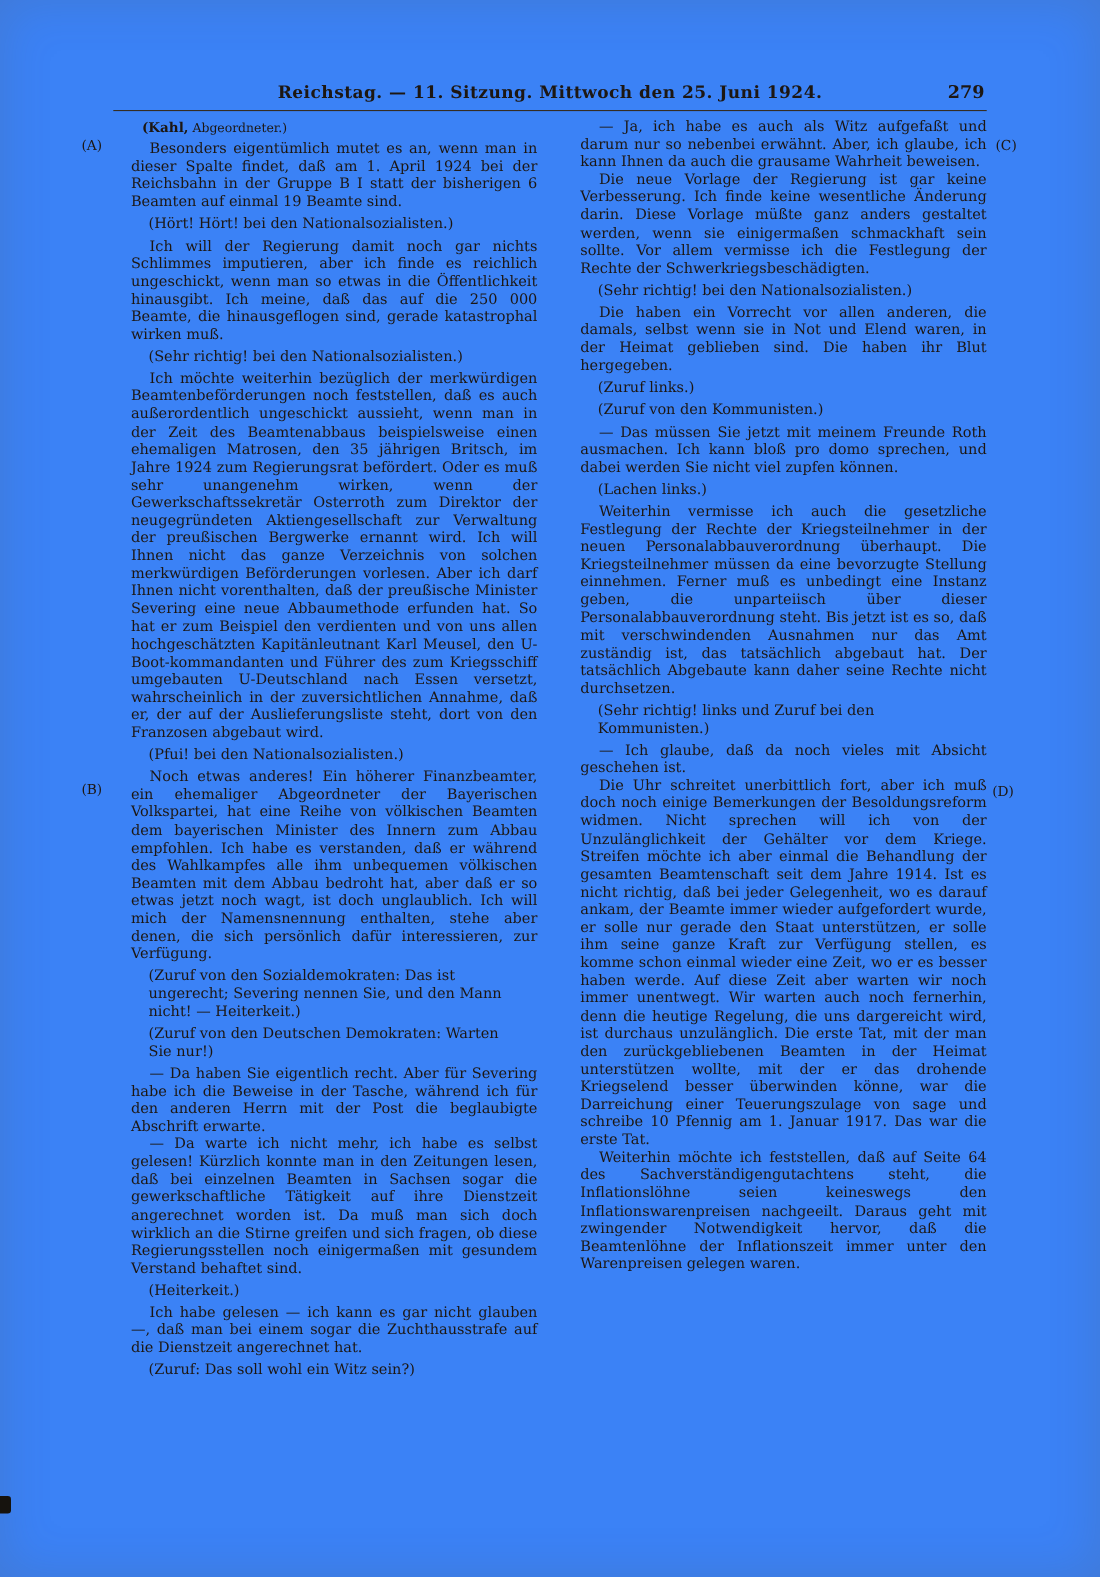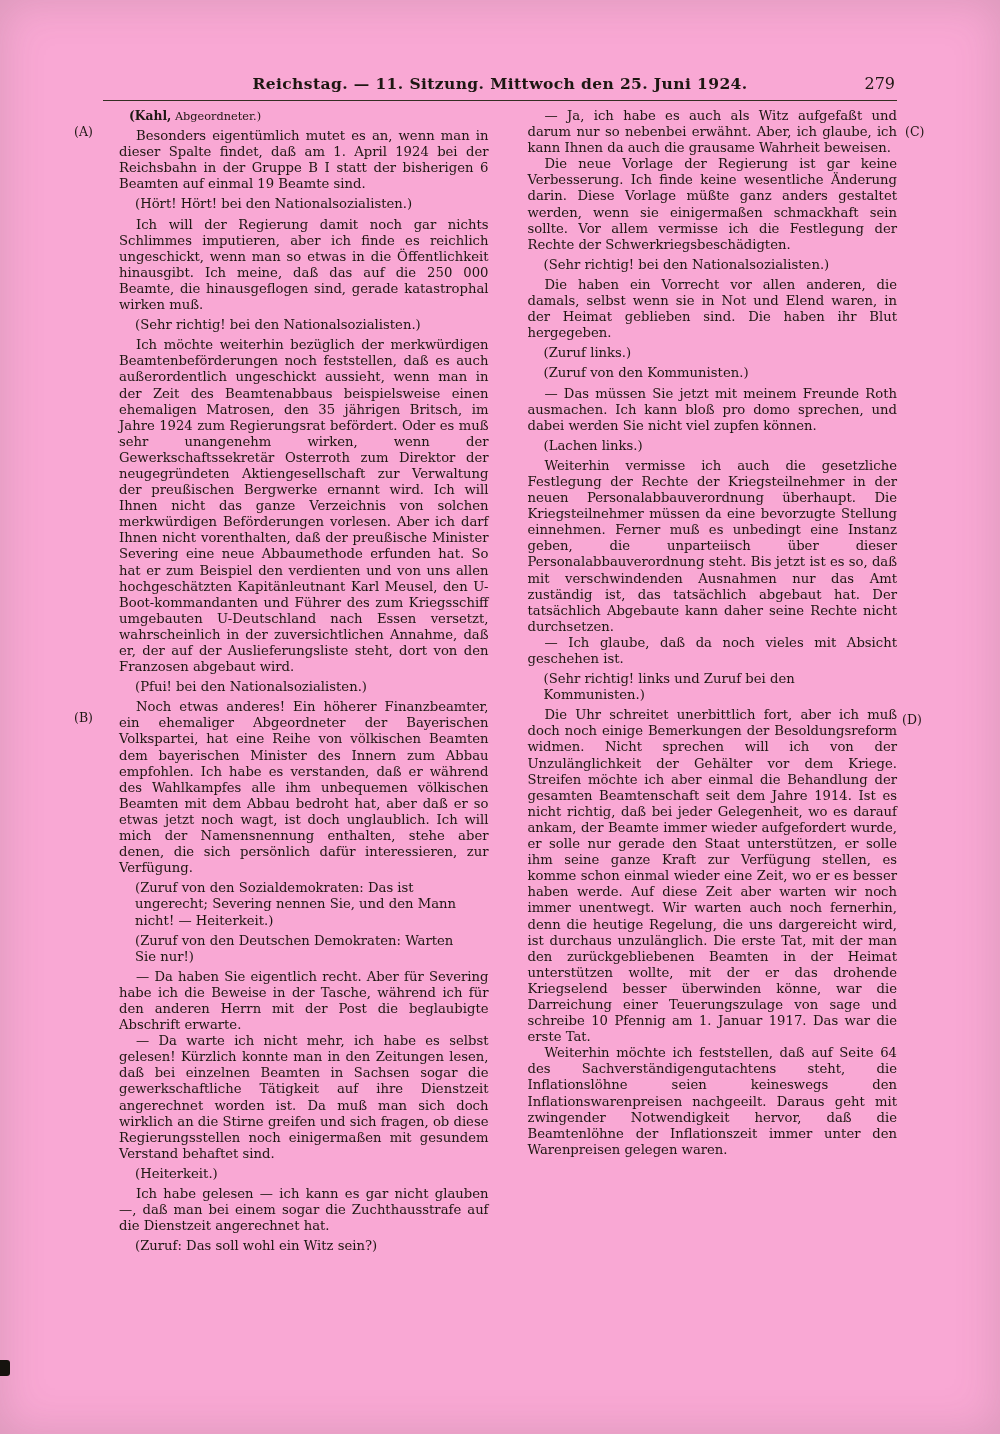--- a/index.html
+++ b/index.html
@@ -3,21 +3,21 @@
 <meta charset="utf-8">
 <title>Reichstag — 11. Sitzung — Seite 279</title>
 <style>
   * { box-sizing: border-box; }
   html, body { margin: 0; padding: 0; background: #b9b6ae; }
   .page {
     position: relative;
     width: 1000px;
     height: 1434px;
     margin: 0 auto;
-    background: #f9a8d4;
+    background: #3b82f6;
     overflow: hidden;
     font-family: "DejaVu Serif", "Liberation Serif", serif;
     color: #1d1712;
   }
   .page::before {
     content: "";
     position: absolute;
     inset: 0;
     box-shadow: inset 0 0 46px rgba(92, 86, 74, 0.20);
     pointer-events: none;
@@ -36,21 +36,21 @@
     text-align: center;
     font-weight: bold;
     font-size: 15.5px;
     letter-spacing: 0.4px;
     white-space: nowrap;
   }
   .page-number {
     position: absolute;
     right: 2px;
     top: 0;
-    font-weight: normal;
+    font-weight: bold;
     font-size: 16px;
   }
   .head-rule {
     position: absolute;
     top: 100px;
     left: 103px;
     width: 794px;
     border-top: 1.5px solid #352d23;
   }
 
@@ -175,22 +175,22 @@
     <div class="col">
         <p class="para body">— Ja, ich habe es auch als Witz aufgefaßt und darum nur so nebenbei erwähnt. Aber, ich glaube, ich kann Ihnen da auch die grausame Wahrheit beweisen.</p>
         <p class="para body">Die neue Vorlage der Regierung ist gar keine Verbesserung. Ich finde keine wesentliche Änderung darin. Diese Vorlage müßte ganz anders gestaltet werden, wenn sie einigermaßen schmackhaft sein sollte. Vor allem vermisse ich die Festlegung der Rechte der Schwerkriegsbeschädigten.</p>
         <p class="para interjection">(Sehr richtig! bei den Nationalsozialisten.)</p>
         <p class="para body">Die haben ein Vorrecht vor allen anderen, die damals, selbst wenn sie in Not und Elend waren, in der Heimat geblieben sind. Die haben ihr Blut hergegeben.</p>
         <p class="para interjection">(Zuruf links.)</p>
         <p class="para interjection">(Zuruf von den Kommunisten.)</p>
         <p class="para body">— Das müssen Sie jetzt mit meinem Freunde Roth ausmachen. Ich kann bloß pro domo sprechen, und dabei werden Sie nicht viel zupfen können.</p>
         <p class="para interjection">(Lachen links.)</p>
         <p class="para body">Weiterhin vermisse ich auch die gesetzliche Festlegung der Rechte der Kriegsteilnehmer in der neuen Personalabbauverordnung überhaupt. Die Kriegsteilnehmer müssen da eine bevorzugte Stellung einnehmen. Ferner muß es unbedingt eine Instanz geben, die unparteiisch über dieser Personalabbauverordnung steht. Bis jetzt ist es so, daß mit verschwindenden Ausnahmen nur das Amt zuständig ist, das tatsächlich abgebaut hat. Der tatsächlich Abgebaute kann daher seine Rechte nicht durchsetzen.</p>
+        <p class="para interjection">(Sehr richtig! links und Zuruf bei den Kommunisten.)</p>
         <p class="para body">— Ich glaube, daß da noch vieles mit Absicht geschehen ist.</p>
-        <p class="para interjection">(Sehr richtig! links und Zuruf bei den Kommunisten.)</p>
         <p class="para body">Die Uhr schreitet unerbittlich fort, aber ich muß doch noch einige Bemerkungen der Besoldungsreform widmen. Nicht sprechen will ich von der Unzulänglichkeit der Gehälter vor dem Kriege. Streifen möchte ich aber einmal die Behandlung der gesamten Beamtenschaft seit dem Jahre 1914. Ist es nicht richtig, daß bei jeder Gelegenheit, wo es darauf ankam, der Beamte immer wieder aufgefordert wurde, er solle nur gerade den Staat unterstützen, er solle ihm seine ganze Kraft zur Verfügung stellen, es komme schon einmal wieder eine Zeit, wo er es besser haben werde. Auf diese Zeit aber warten wir noch immer unentwegt. Wir warten auch noch fernerhin, denn die heutige Regelung, die uns dargereicht wird, ist durchaus unzulänglich. Die erste Tat, mit der man den zurückgebliebenen Beamten in der Heimat unterstützen wollte, mit der er das drohende Kriegselend besser überwinden könne, war die Darreichung einer Teuerungszulage von sage und schreibe 10 Pfennig am 1. Januar 1917. Das war die erste Tat.</p>
         <p class="para body">Weiterhin möchte ich feststellen, daß auf Seite 64 des Sachverständigengutachtens steht, die Inflationslöhne seien keineswegs den Inflationswarenpreisen nachgeeilt. Daraus geht mit zwingender Notwendigkeit hervor, daß die Beamtenlöhne der Inflationszeit immer unter den Warenpreisen gelegen waren.</p>
       </div>
   </div>
 
   <div class="scan-artifact"></div>
 
 
 </div>
 

